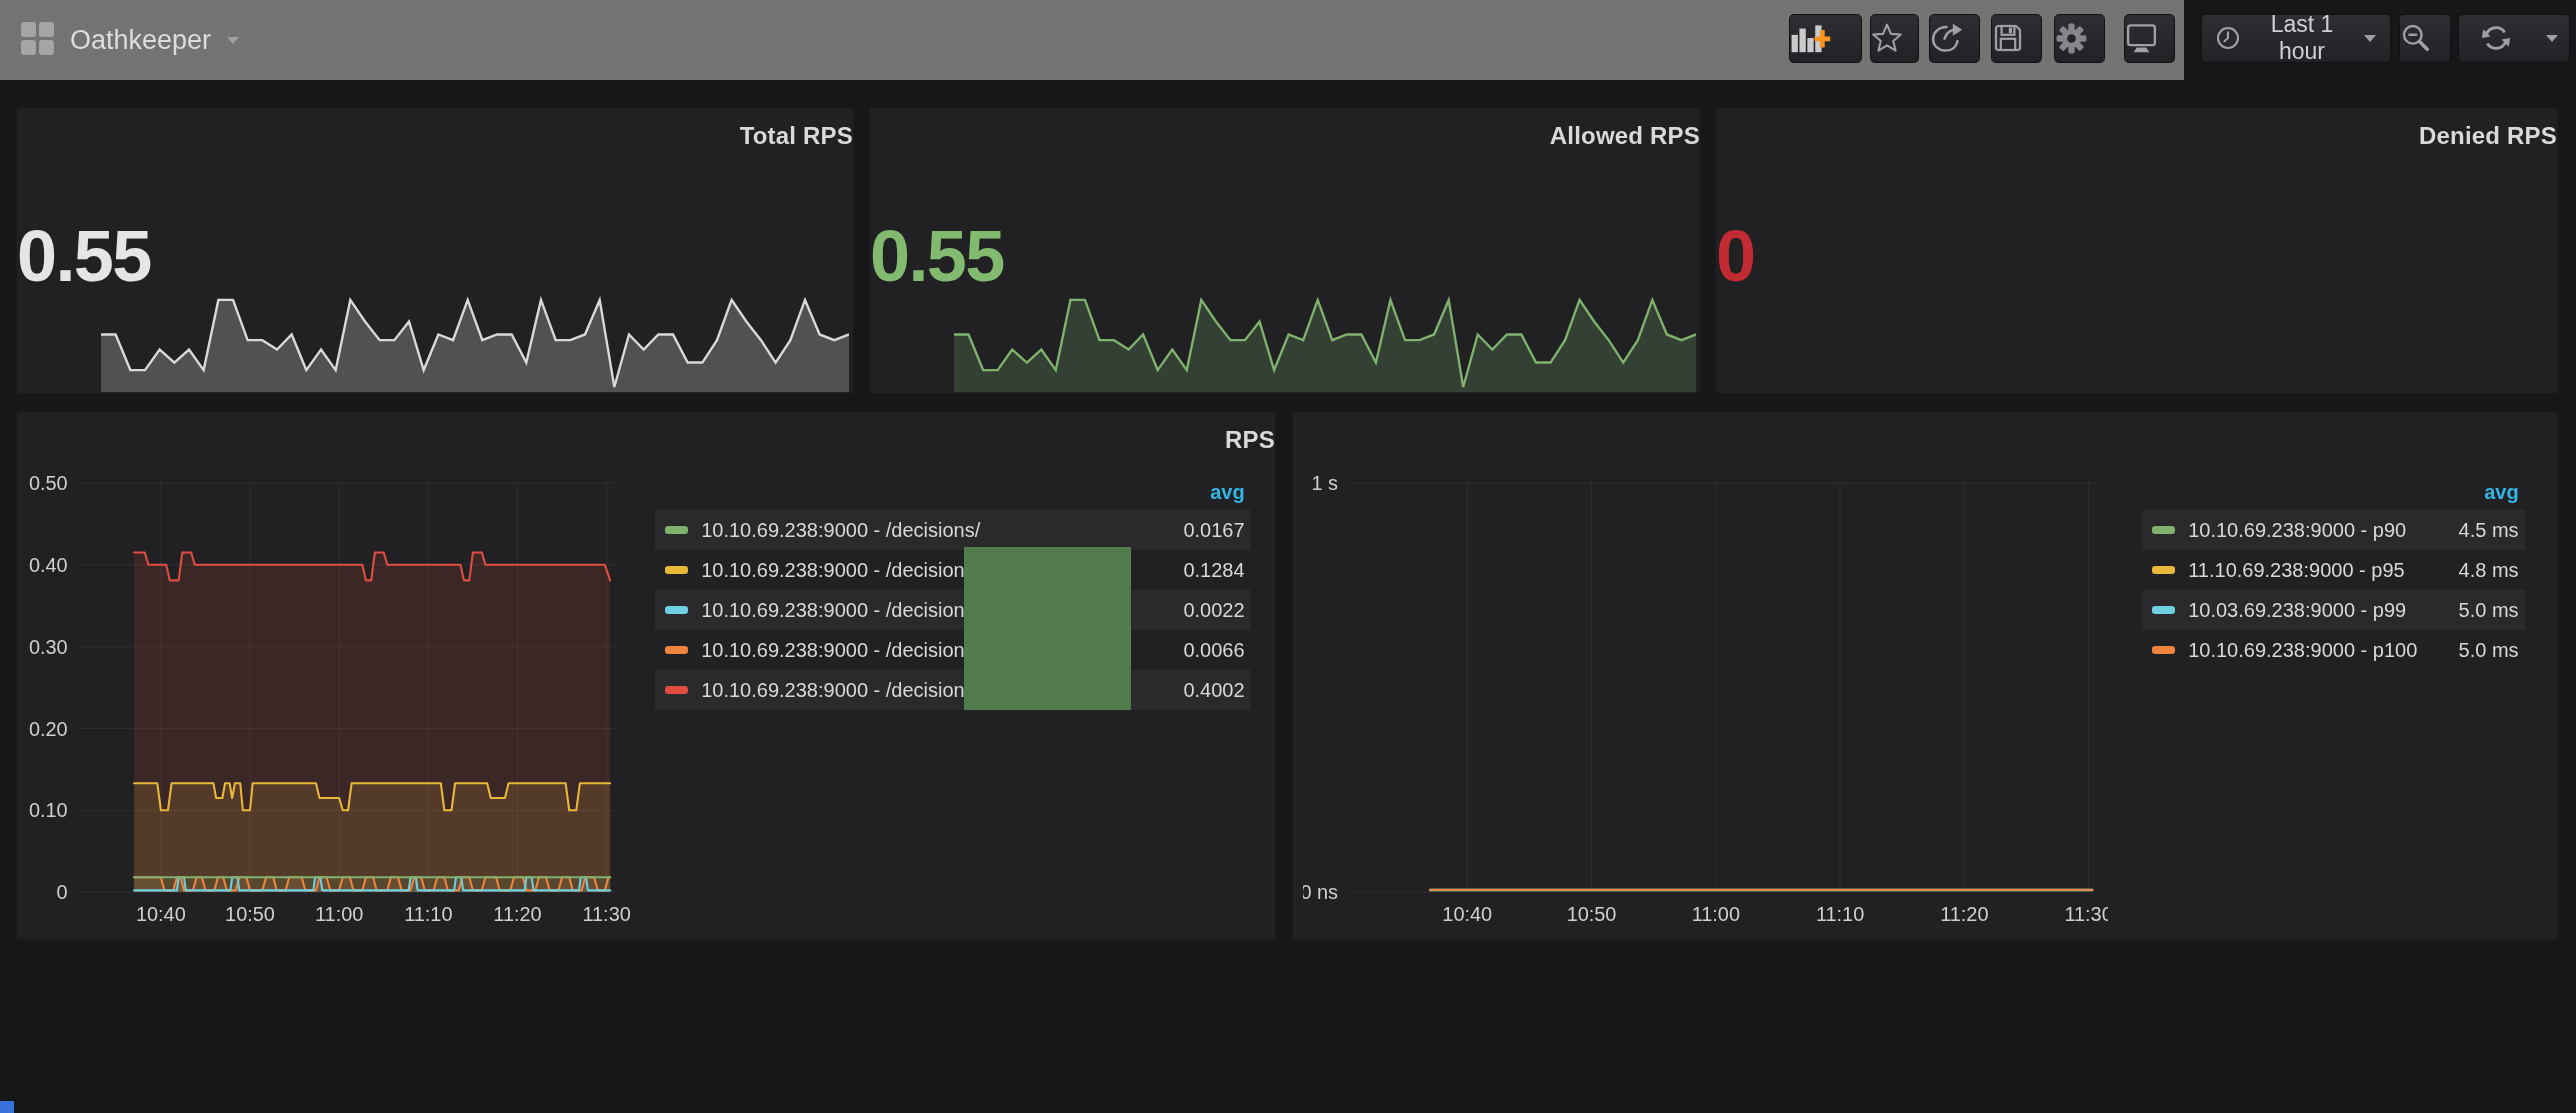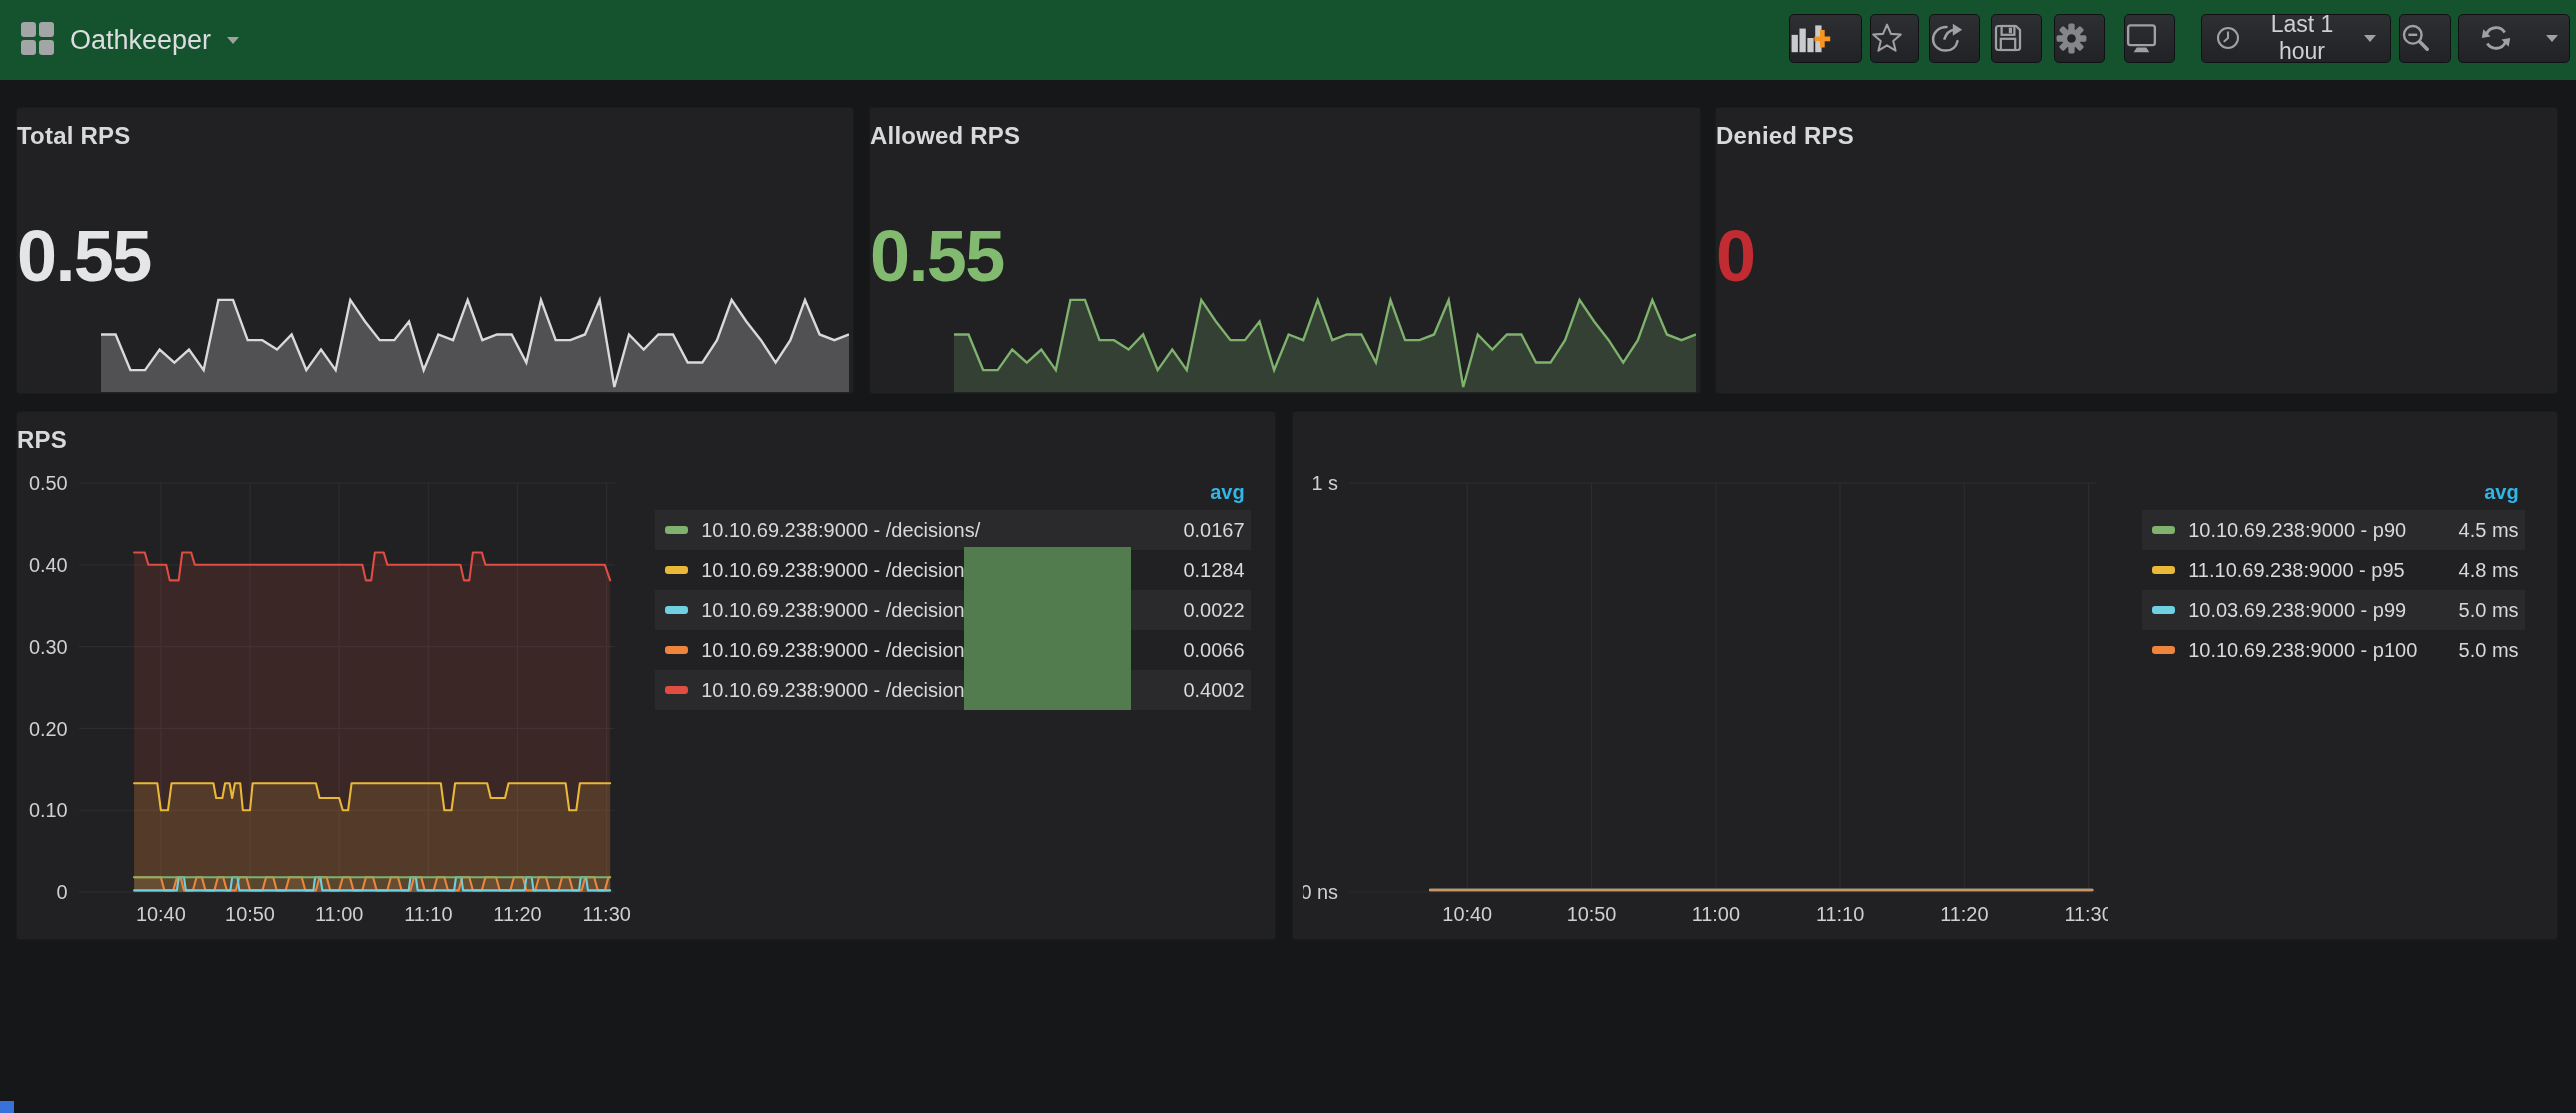--- a/index.html
+++ b/index.html
@@ -1,41 +1,41 @@
 <!DOCTYPE html>
 <html style="font-size:12.8px"><head>
 <meta charset="utf-8">
 <style>
   * { box-sizing: border-box; margin: 0; padding: 0; }
   html,body { width:2576px; height:1113px; background:#161719; overflow:hidden;
     font-family:"Liberation Sans", sans-serif; color:#d8d9da; position:relative; }
 
   
-  .navbar { position:absolute; left:0; top:0; width:2576px; height:80px; background:#14532d; }
+  .navbar { position:absolute; left:0; top:0; width:2184px; height:80px; background:#737373; }
   .logo { position:absolute; left:21px; top:22px; width:33px; height:33px;
     display:grid; grid-template-columns:15px 15px; grid-template-rows:15px 15px; gap:3.2px; cursor:pointer; }
   .logo i { background:#a3a5a7; border-radius:3.2px; }
   .dash-title { position:absolute; left:70px; top:0; height:80px; display:flex; align-items:center;
     gap:16px; font-size:27px; color:#dcdde0; cursor:pointer; }
   .caret { width:0; height:0; border-left:7.2px solid transparent; border-right:7.2px solid transparent;
     border-top:8.8px solid #9fa1a4; display:inline-block; }
   .caret.sm { border-left-width:6.4px; border-right-width:6.4px; border-top-width:7.2px; }
 
   .nav-btn { position:absolute; top:13.6px; height:49px; background:linear-gradient(#2e2f32,#212225);
     border:0.8px solid #101112; border-radius:4.8px; display:flex; align-items:center; justify-content:space-between;
     color:#9fa1a4; cursor:pointer; }
   .nav-btn svg { display:block; }
   .time-btn { gap:11px; font-size:23px; color:#cfd0d2; padding:0 14.4px; }
   .refresh-group { padding:0; }
   .refresh-half { height:100%; display:flex; align-items:center; justify-content:center; flex:0 0 auto; cursor:pointer; }
   .refresh-divider { width:0.8px; height:100%; background:#111214; }
 
   
   .panel { position:absolute; background:#212124; border:0.8px solid #1a1b1d; border-radius:3.2px; }
-  .panel-title { font-size:24px; font-weight:700; color:#d8d9da; text-align:left;
+  .panel-title { font-size:24px; font-weight:700; color:#d8d9da; text-align:right;
     padding-top:14.4px; letter-spacing:0.2px; cursor:pointer; }
 
   .stat-value { position:absolute; left:0; right:0; top:112px; 
     font-size:72px; font-weight:700; letter-spacing:-1.6px; line-height:1; }
   .spark-wrap { position:absolute; left:84px; right:4px; bottom:0.8px; height:100px; }
   .spark-wrap svg { position:absolute; inset:0; width:100%; height:100%; }
 
   .chart-svg { position:absolute; left:9.6px; top:46px; }
 
   .legend { position:absolute; top:69px; font-size:20px; }

